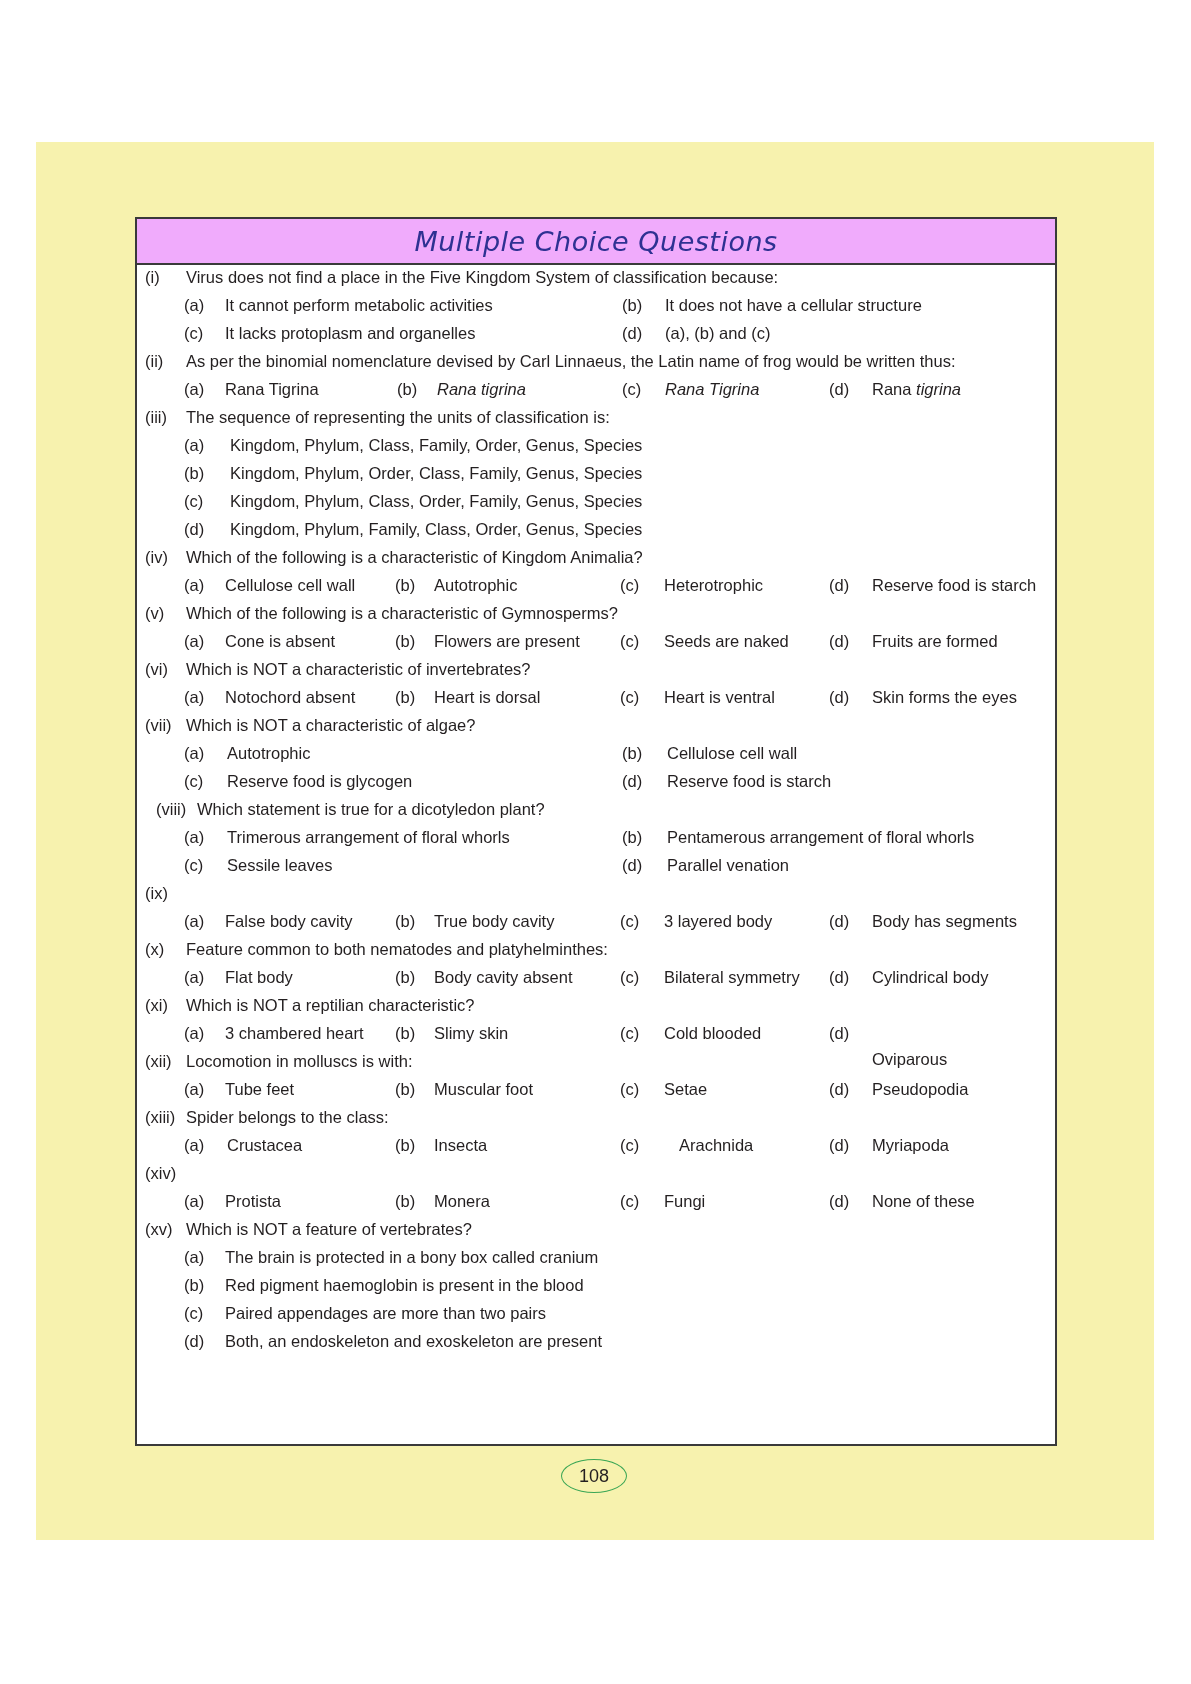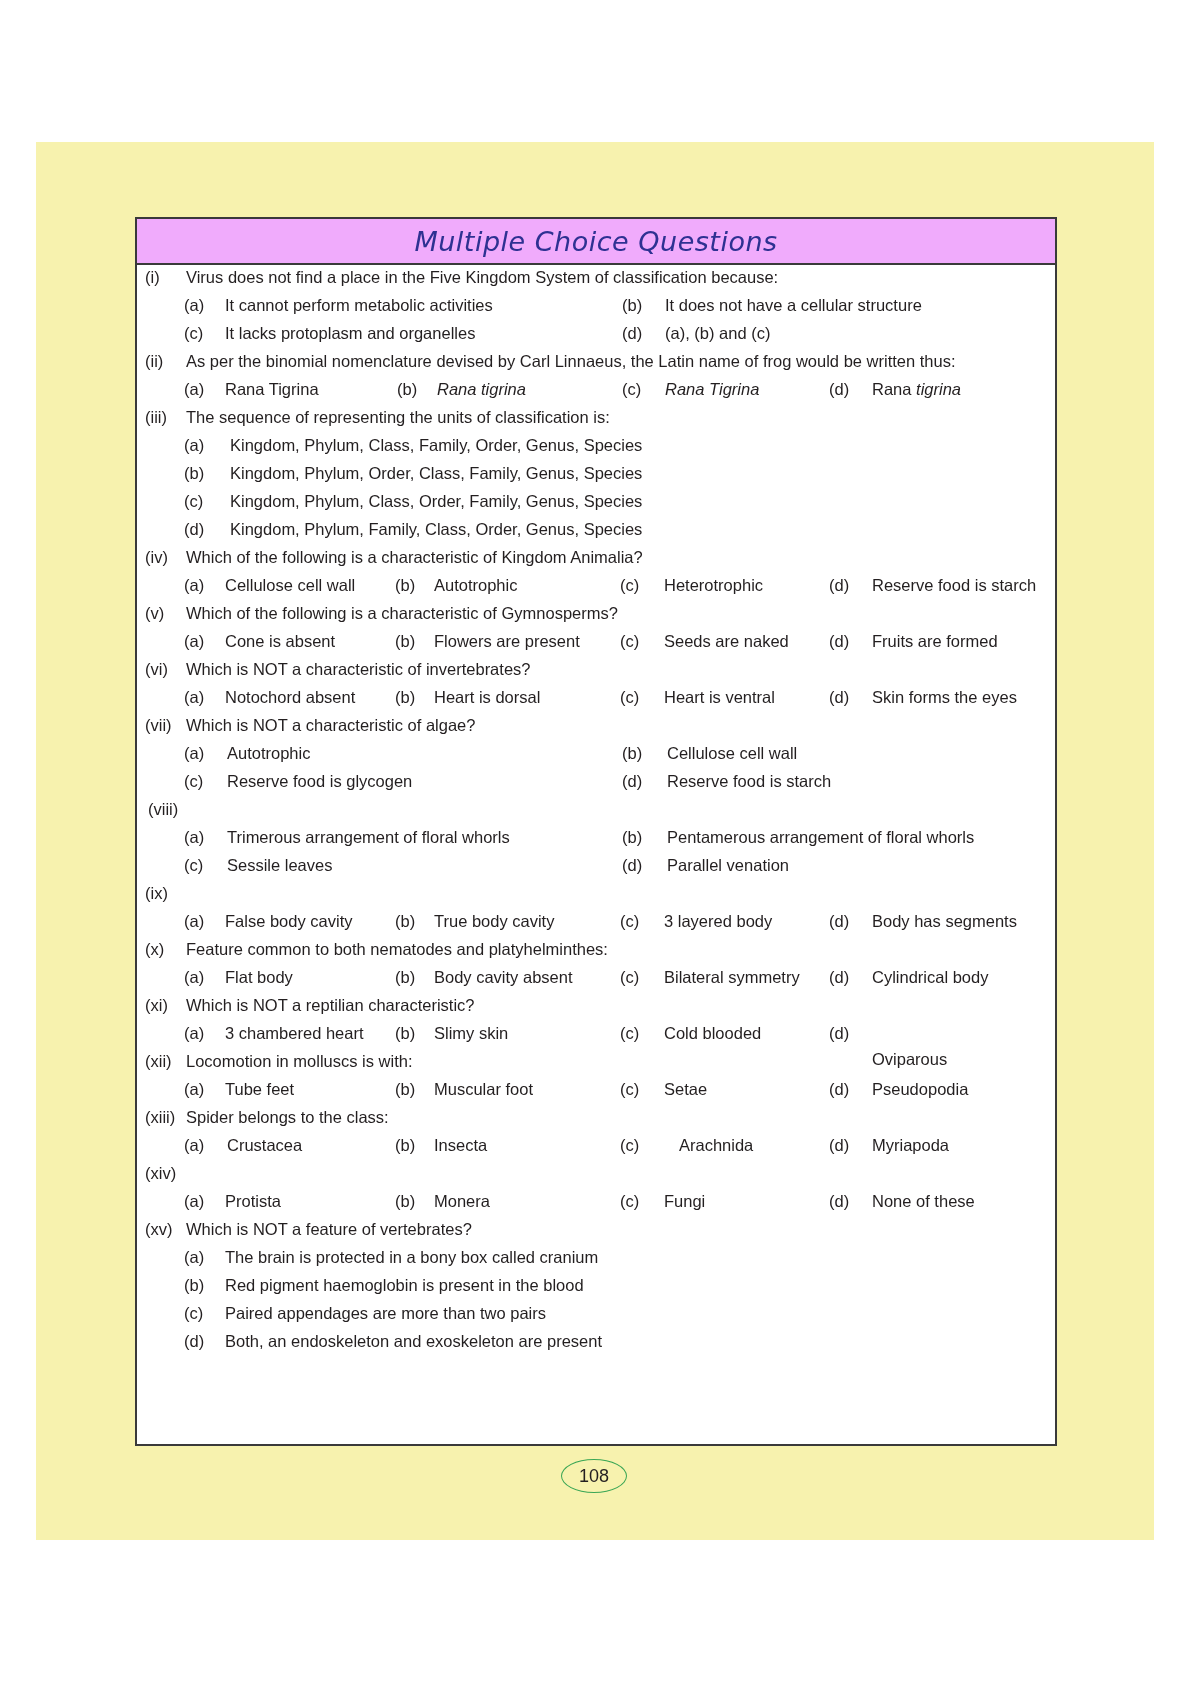--- a/index.html
+++ b/index.html
@@ -102,22 +102,23 @@
         <span class="qtext">Which is NOT a characteristic of algae?</span>
       </div>
       <span class="line" style="top: 473px; left: 47px;">(a)</span>
       <span class="line" style="top: 473px; left: 90px;"><span>Autotrophic</span></span>
       <span class="line" style="top: 473px; left: 485px;">(b)</span>
       <span class="line" style="top: 473px; left: 530px;"><span>Cellulose cell wall</span></span>
       <span class="line" style="top: 501px; left: 47px;">(c)</span>
       <span class="line" style="top: 501px; left: 90px;"><span>Reserve food is glycogen</span></span>
       <span class="line" style="top: 501px; left: 485px;">(d)</span>
       <span class="line" style="top: 501px; left: 530px;"><span>Reserve food is starch</span></span>
-      <div class="line" style="top: 529px; left: 3px; width: 100%; text-align: right;">
+      <div class="line" style="top: 529px; left: 11px; width: 100%; text-align: right;">
         <span class="qnum">(viii)</span>
+        <span class="qtext">Which statement is true for a dicotyledon plant?</span>
       </div>
       <span class="line" style="top: 557px; left: 47px;">(a)</span>
       <span class="line" style="top: 557px; left: 90px;"><span>Trimerous arrangement of floral whorls</span></span>
       <span class="line" style="top: 557px; left: 485px;">(b)</span>
       <span class="line" style="top: 557px; left: 530px;"><span>Pentamerous arrangement of floral whorls</span></span>
       <span class="line" style="top: 585px; left: 47px;">(c)</span>
       <span class="line" style="top: 585px; left: 90px;"><span>Sessile leaves</span></span>
       <span class="line" style="top: 585px; left: 485px;">(d)</span>
       <span class="line" style="top: 585px; left: 530px;"><span>Parallel venation</span></span>
       <div class="line" style="top: 613px; left: 0px; width: 100%;">

